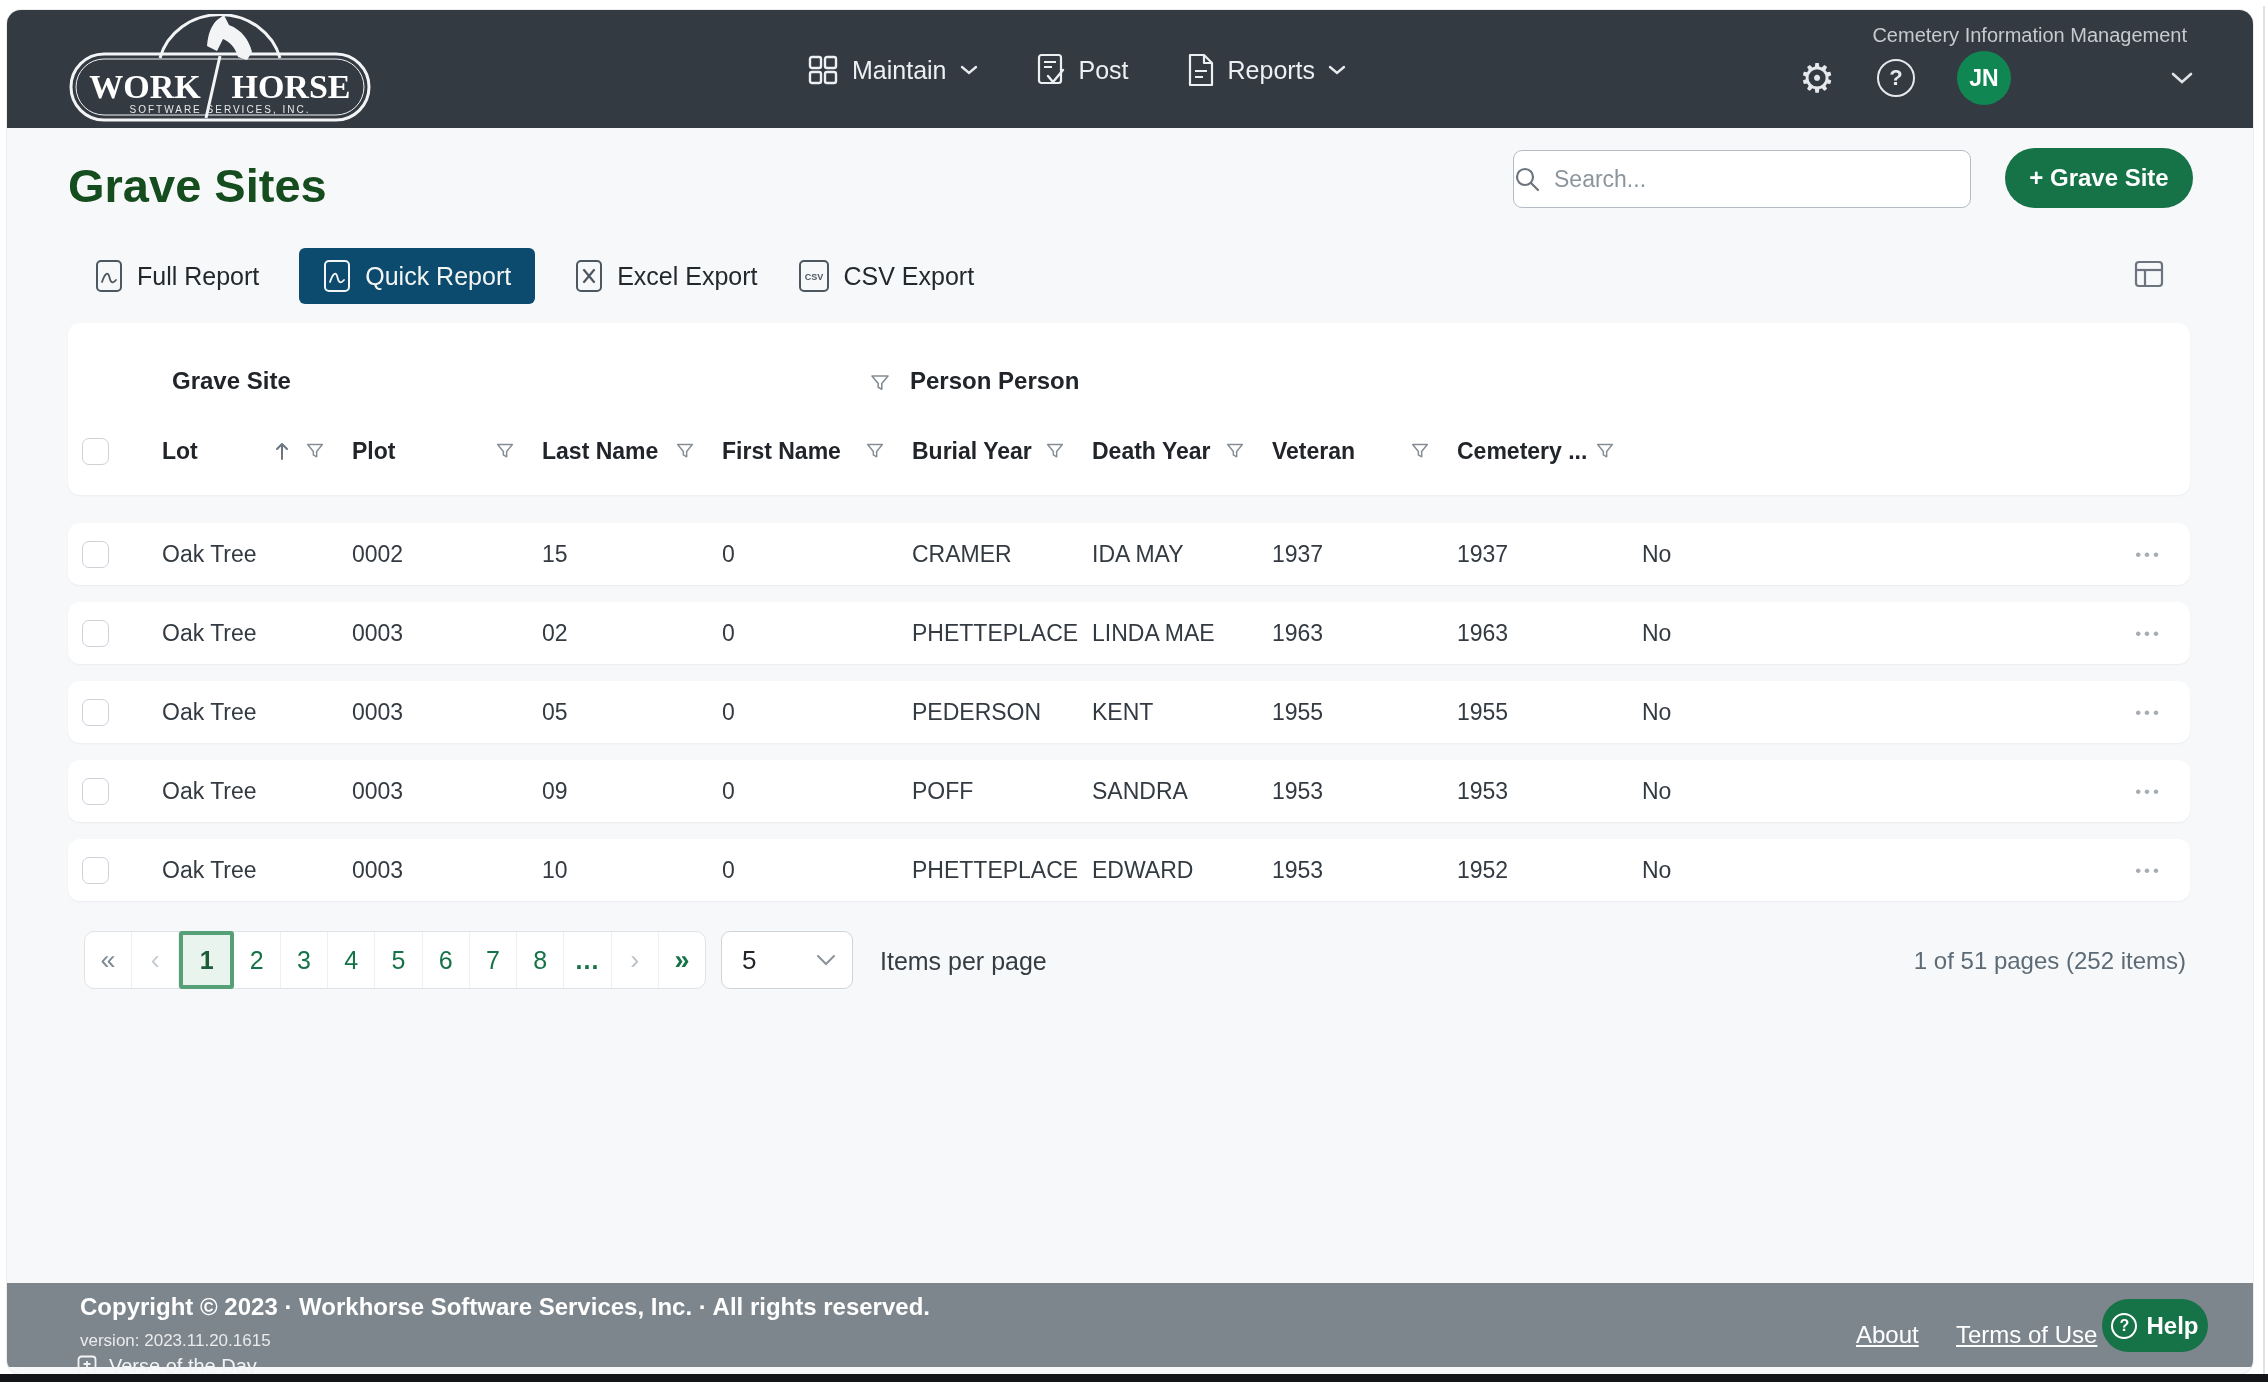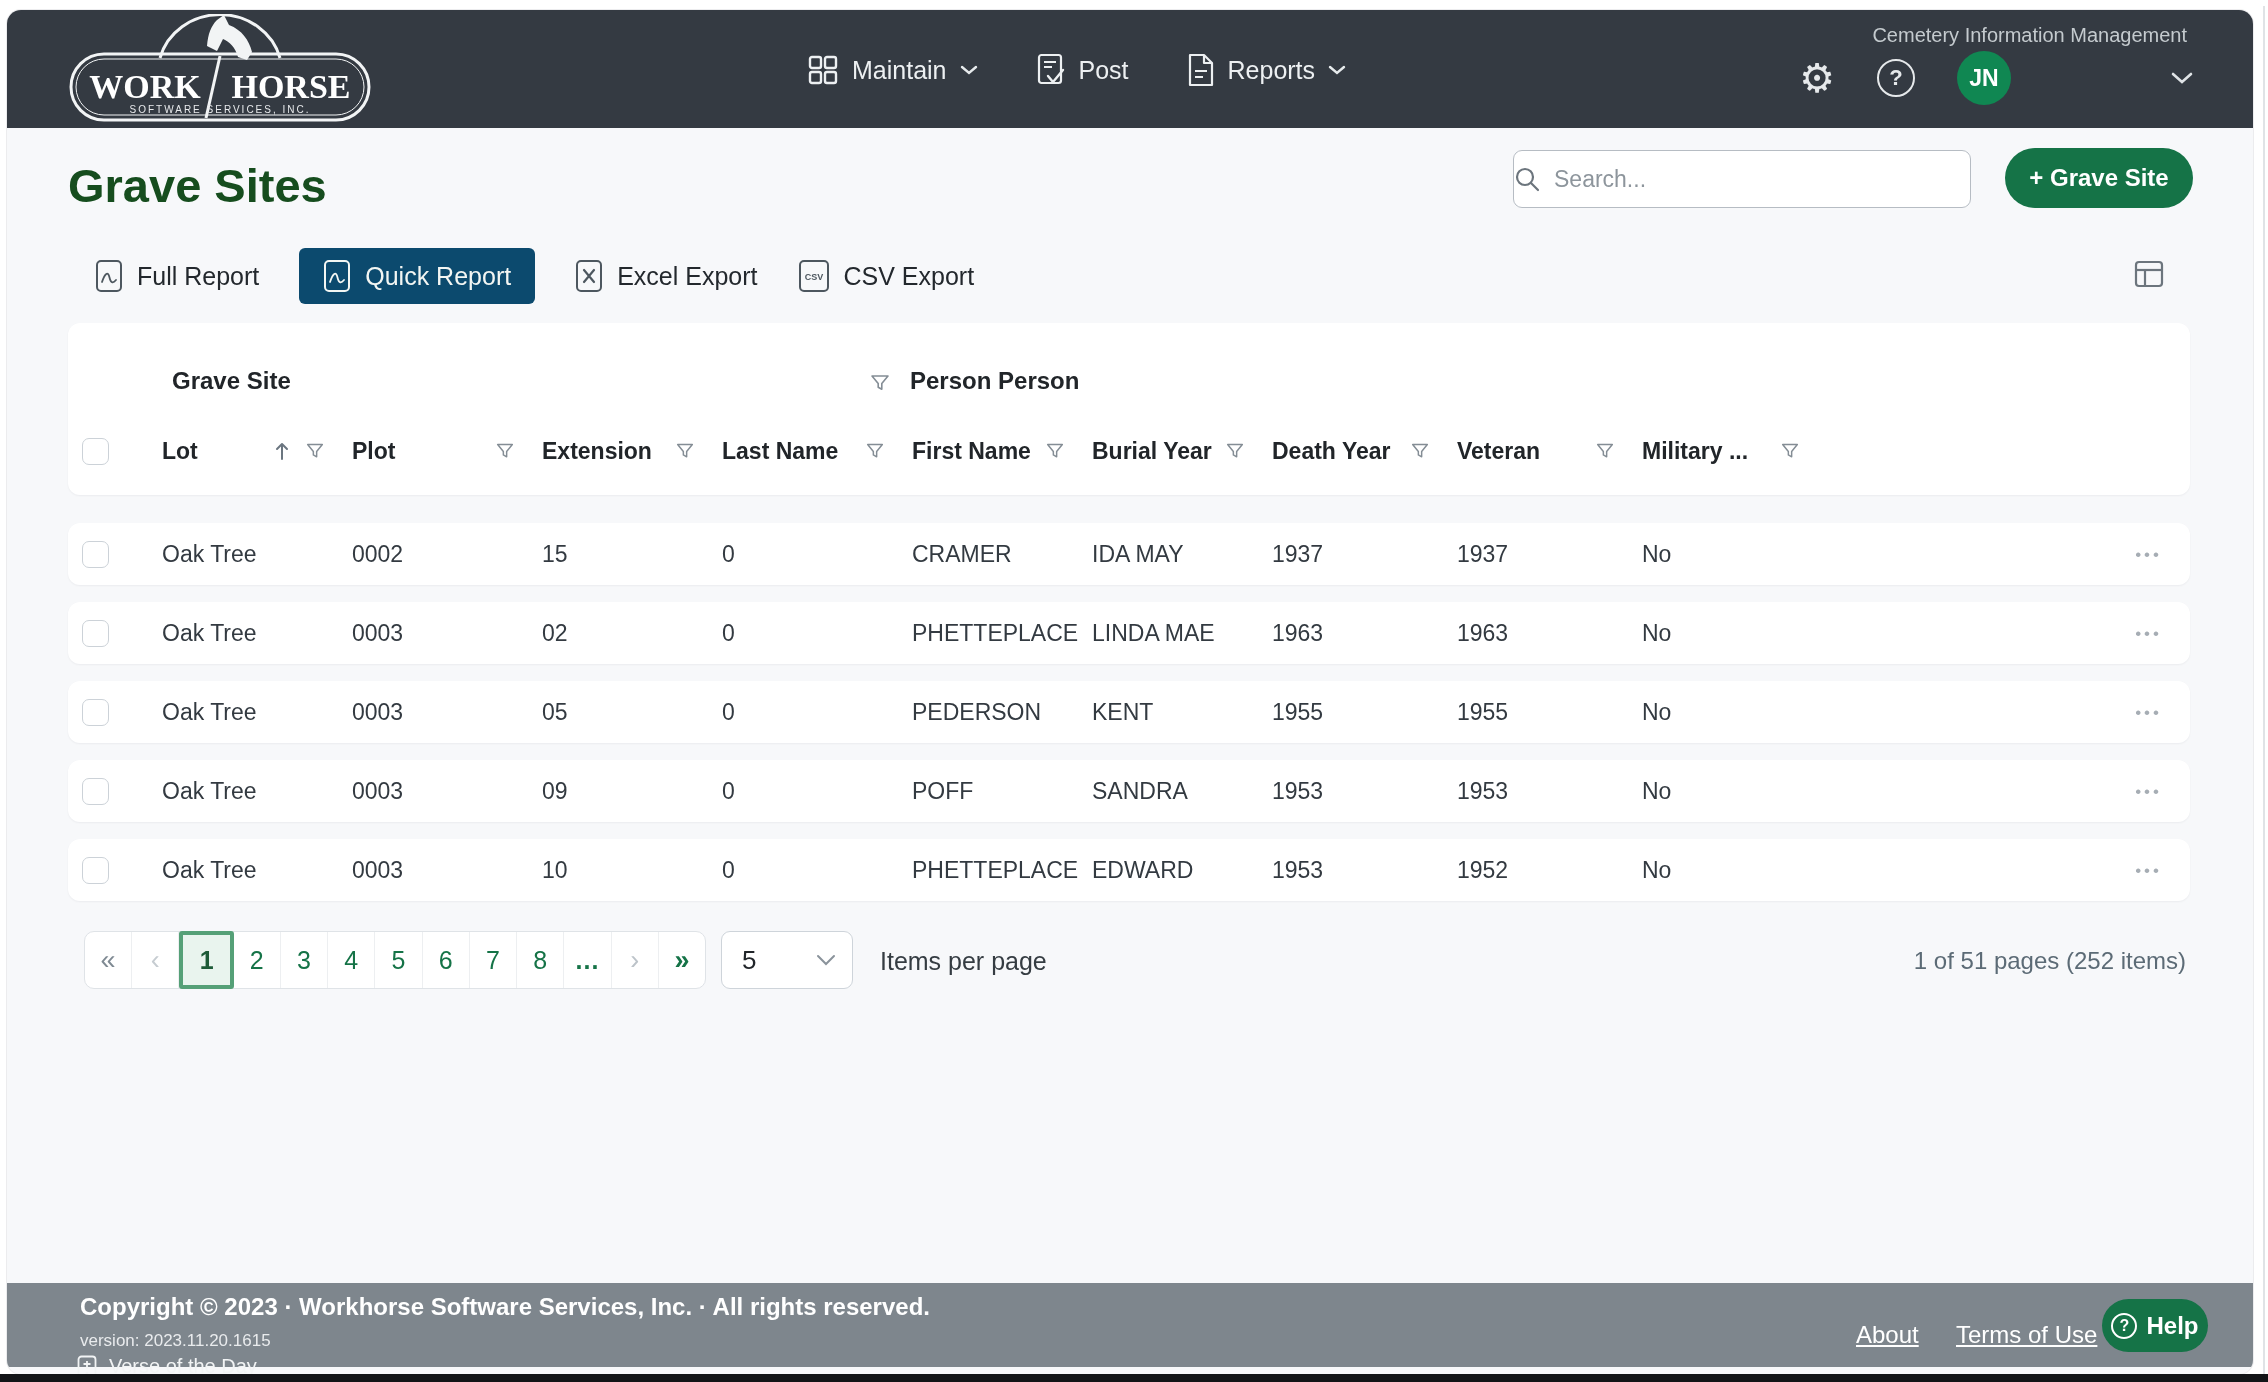--- a/index.html
+++ b/index.html
@@ -239,26 +239,20 @@
             <path d="M4 5h16l-6.2 7.5v5.8l-3.6-2v-3.8z" fill="none" stroke="#848d95" stroke-width="1.6" stroke-linejoin="round"></path>
           </svg>
       </div>
       <div class="hcell">
         <span class="label">Plot</span>
         <svg class="funnel" width="22" height="22" viewBox="0 0 24 24">
             <path d="M4 5h16l-6.2 7.5v5.8l-3.6-2v-3.8z" fill="none" stroke="#848d95" stroke-width="1.6" stroke-linejoin="round"></path>
           </svg>
       </div>
       <div class="hcell">
-        <span class="label">Extension</span>
-        <svg class="funnel" width="22" height="22" viewBox="0 0 24 24">
-            <path d="M4 5h16l-6.2 7.5v5.8l-3.6-2v-3.8z" fill="none" stroke="#848d95" stroke-width="1.6" stroke-linejoin="round"></path>
-          </svg>
-      </div>
-      <div class="hcell">
         <span class="label">Last Name</span>
         <svg class="funnel" width="22" height="22" viewBox="0 0 24 24">
             <path d="M4 5h16l-6.2 7.5v5.8l-3.6-2v-3.8z" fill="none" stroke="#848d95" stroke-width="1.6" stroke-linejoin="round"></path>
           </svg>
       </div>
       <div class="hcell">
         <span class="label">First Name</span>
         <svg class="funnel" width="22" height="22" viewBox="0 0 24 24">
             <path d="M4 5h16l-6.2 7.5v5.8l-3.6-2v-3.8z" fill="none" stroke="#848d95" stroke-width="1.6" stroke-linejoin="round"></path>
           </svg>
@@ -275,21 +269,21 @@
             <path d="M4 5h16l-6.2 7.5v5.8l-3.6-2v-3.8z" fill="none" stroke="#848d95" stroke-width="1.6" stroke-linejoin="round"></path>
           </svg>
       </div>
       <div class="hcell">
         <span class="label">Veteran</span>
         <svg class="funnel" width="22" height="22" viewBox="0 0 24 24">
             <path d="M4 5h16l-6.2 7.5v5.8l-3.6-2v-3.8z" fill="none" stroke="#848d95" stroke-width="1.6" stroke-linejoin="round"></path>
           </svg>
       </div>
       <div class="hcell">
-        <span class="label">Military ...</span>
+        <span class="label">Cemetery ...</span>
         <svg class="funnel" width="22" height="22" viewBox="0 0 24 24">
             <path d="M4 5h16l-6.2 7.5v5.8l-3.6-2v-3.8z" fill="none" stroke="#848d95" stroke-width="1.6" stroke-linejoin="round"></path>
           </svg>
       </div>
       <div class="hcell"></div>
     </div>
   </div>
 
   <div class="rows">
 

